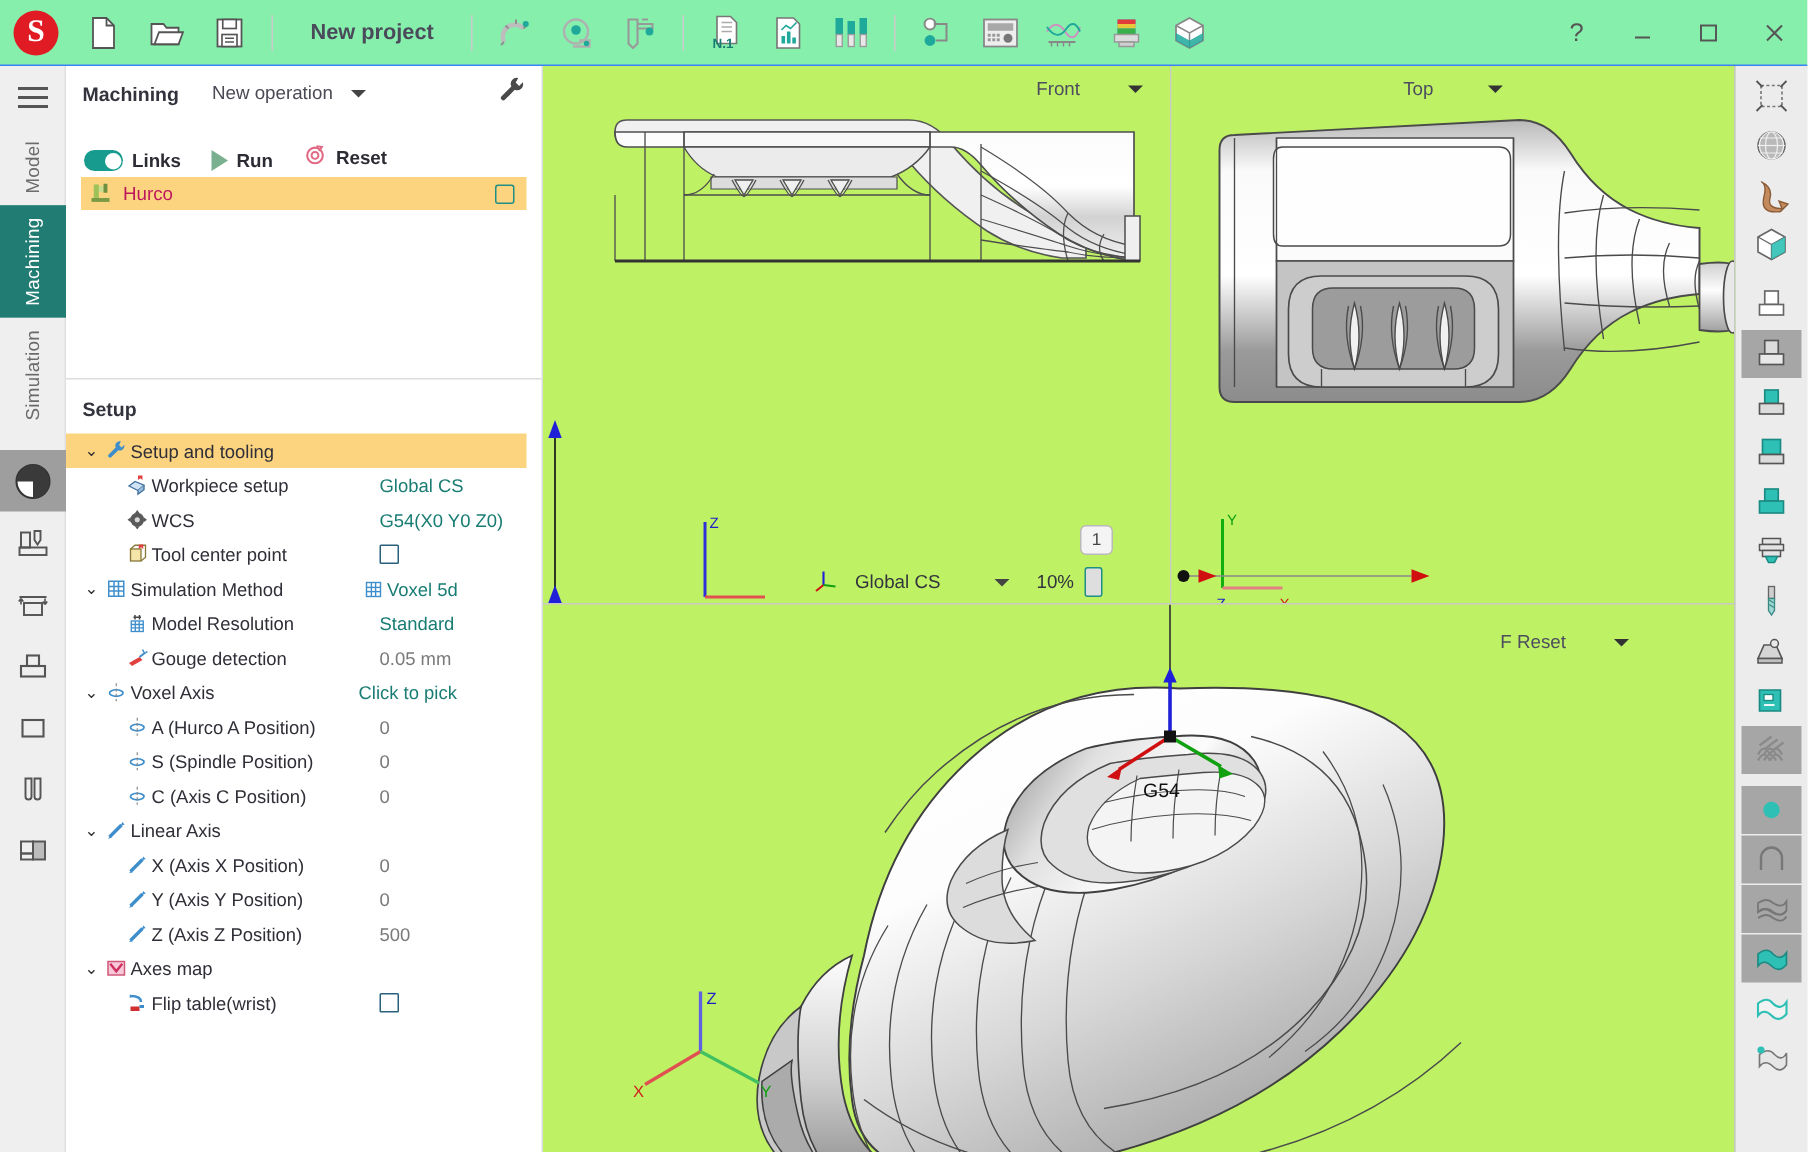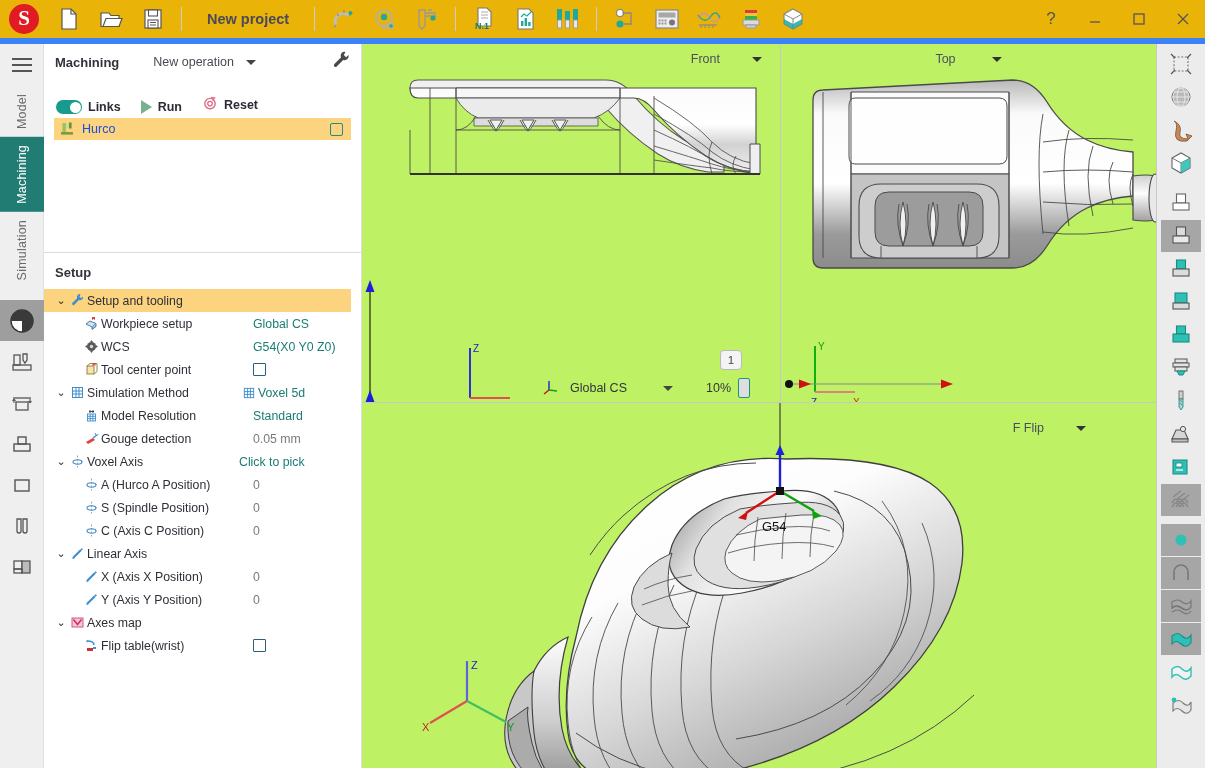--- a/index.html
+++ b/index.html
@@ -8,23 +8,23 @@
     overflow: hidden;
     font-family: "Liberation Sans", sans-serif;
     background: #ffffff;
     -webkit-font-smoothing: antialiased;
   }
   .app { position: relative; width: 1205px; height: 768px; display: flex; flex-direction: column; }
 
   
   .titlebar {
     height: 44px; min-height: 44px;
-    background: #eab308;
+    background: #86efac;
     display: flex; align-items: center;
-    border-bottom: 6px solid #3b82f6;
+    border-bottom: 1px solid #3b82f6;
   }
   .logo-wrap { width: 48px; display: flex; align-items: center; justify-content: center; }
   .logo {
     width: 30px; height: 30px; border-radius: 50%;
     background: #e01b24;
     position: relative; overflow: hidden;
   }
   .logo::after {
     content: "S";
     position: absolute; left: 0; top: 0; right: 0; bottom: 0;
@@ -92,21 +92,21 @@
     display: flex; flex-direction: column;
     border-right: 1px solid #dcdcdc;
     position: relative;
   }
   .panel-head {
     height: 36px; display: flex; align-items: center;
     padding: 0 10px 0 11px; gap: 0;
   }
   .panel-head .title { font-size: 13px; font-weight: bold; color: #33333d; }
   .newop {
-    font-size: 12.5px; color: #4a4a55; margin-left: 34px;
+    font-size: 12.5px; color: #4a4a55; margin-left: 22px;
     display: flex; align-items: center; gap: 12px;
   }
   .caret-dn {
     width: 0; height: 0;
     border-left: 5px solid transparent; border-right: 5px solid transparent;
     border-top: 5px solid #444;
   }
   .wrench { margin-left: auto; }
 
   .actions {
@@ -127,21 +127,21 @@
     width: 0; height: 0;
     border-top: 7px solid transparent; border-bottom: 7px solid transparent;
     border-left: 11px solid #79b08f;
   }
 
   .op-row {
     height: 22px; margin: 4px 10px 0 10px;
     background: #fcd37f;
     display: flex; align-items: center;
     padding: 0 8px 0 5px;
-    font-size: 12.5px; color: #1d4ed8;
+    font-size: 12.5px; color: #be185d;
     gap: 7px;
   }
   .op-row .cb {
     margin-left: auto;
     width: 13px; height: 13px;
     border: 1.4px solid #1f8f86; background: #fcd37f;
     border-radius: 2px;
   }
 
   .panel-spacer { flex: 0 0 112px; }
@@ -198,21 +198,21 @@
   .vp-label .caret-dn { border-top-color: #333; }
   .views-bot { flex: 1; display: flex; min-height: 0; }
 
   .statusbar {
     position: absolute; left: 0; right: 0; bottom: 0; height: 28px;
     display: flex; align-items: center; gap: 0;
     padding-left: 8px;
     font-size: 12.5px; color: #33333d;
   }
   .cs-name { margin-left: 22px; }
-  .zoom-lvl { margin-left: 33px; }
+  .zoom-lvl { margin-left: 18px; }
   .zoom-bar {
     width: 12px; height: 20px; border: 1.6px solid #1f8f86; border-radius: 2px;
     margin-left: 7px; background: #dedede;
   }
   .badge1 {
     position: absolute; right: 38px; bottom: 32px;
     width: 22px; height: 20px;
     border: 1px solid #b9b9b9; border-radius: 4px;
     background: #f4f4f4; color: #444; font-size: 11.5px;
     display: flex; align-items: center; justify-content: center;
@@ -701,20 +701,32 @@
             <svg width="15" height="15" viewBox="0 0 15 15">
                 <path d="M3 12 l8-8" stroke="#3f8ecc" stroke-width="2.2"></path>
                 <path d="M11.5 2 l1.6 1.6 l-2.6 1 z" fill="#3f8ecc"></path>
                 <path d="M3.5 11.5 l-1.6 1.6 l2.6 -.6 z" fill="#3f8ecc"></path>
               </svg>
           </span>
           <span class="tlabel">Y (Axis Y Position)</span>
           <span class="tval">0</span>
         </div>
 
+        <div class="trow ind1">
+          <span class="chev none"></span>
+          <span class="ticon">
+            <svg width="15" height="15" viewBox="0 0 15 15">
+                <path d="M3 12 l8-8" stroke="#3f8ecc" stroke-width="2.2"></path>
+                <path d="M11.5 2 l1.6 1.6 l-2.6 1 z" fill="#3f8ecc"></path>
+                <path d="M3.5 11.5 l-1.6 1.6 l2.6 -.6 z" fill="#3f8ecc"></path>
+              </svg>
+          </span>
+          <span class="tlabel">Z (Axis Z Position)</span>
+          <span class="tval">500</span>
+        </div>
 
         <div class="trow ind0 group">
           <span class="chev">⌄</span>
           <span class="ticon">
             <svg width="15" height="15" viewBox="0 0 15 15">
                 <rect x="2" y="3" width="11" height="9" fill="#f7c8d8" stroke="#d05878" stroke-width="1"></rect>
                 <path d="M3.5 4.5 l4 5 l4-5" fill="none" stroke="#d03060" stroke-width="1.6"></path>
               </svg>
           </span>
           <span class="tlabel">Axes map</span>
@@ -915,21 +927,21 @@
             <path d="M172 22 l-12 -4.5 v9 z" fill="#d01010"></path>
             <path d="M30 22 l-12 -4.5 v9 z" fill="#d01010"></path>
             <circle cx="8" cy="22" r="4" fill="#111"></circle>
           </svg>
         </div>
       </div>
 
       <div class="views-bot">
         <div class="vp main">
           <div class="vp-label" style="right:70px; top:18px;">
-            <span>F Flip</span>
+            <span>F Reset</span>
             <span class="caret-dn"></span>
           </div>
 
           <svg width="795" height="410" viewBox="0 0 795 410" style="position:absolute;left:0;top:0;">
             <defs>
               <linearGradient id="ig1" x1="0.1" y1="0" x2="0.7" y2="1">
                 <stop offset="0%" stop-color="#ffffff"></stop>
                   <stop offset="32%" stop-color="#fdfdfd"></stop>
                 <stop offset="62%" stop-color="#d6d6d6"></stop>
                   <stop offset="100%" stop-color="#9c9c9c"></stop>

